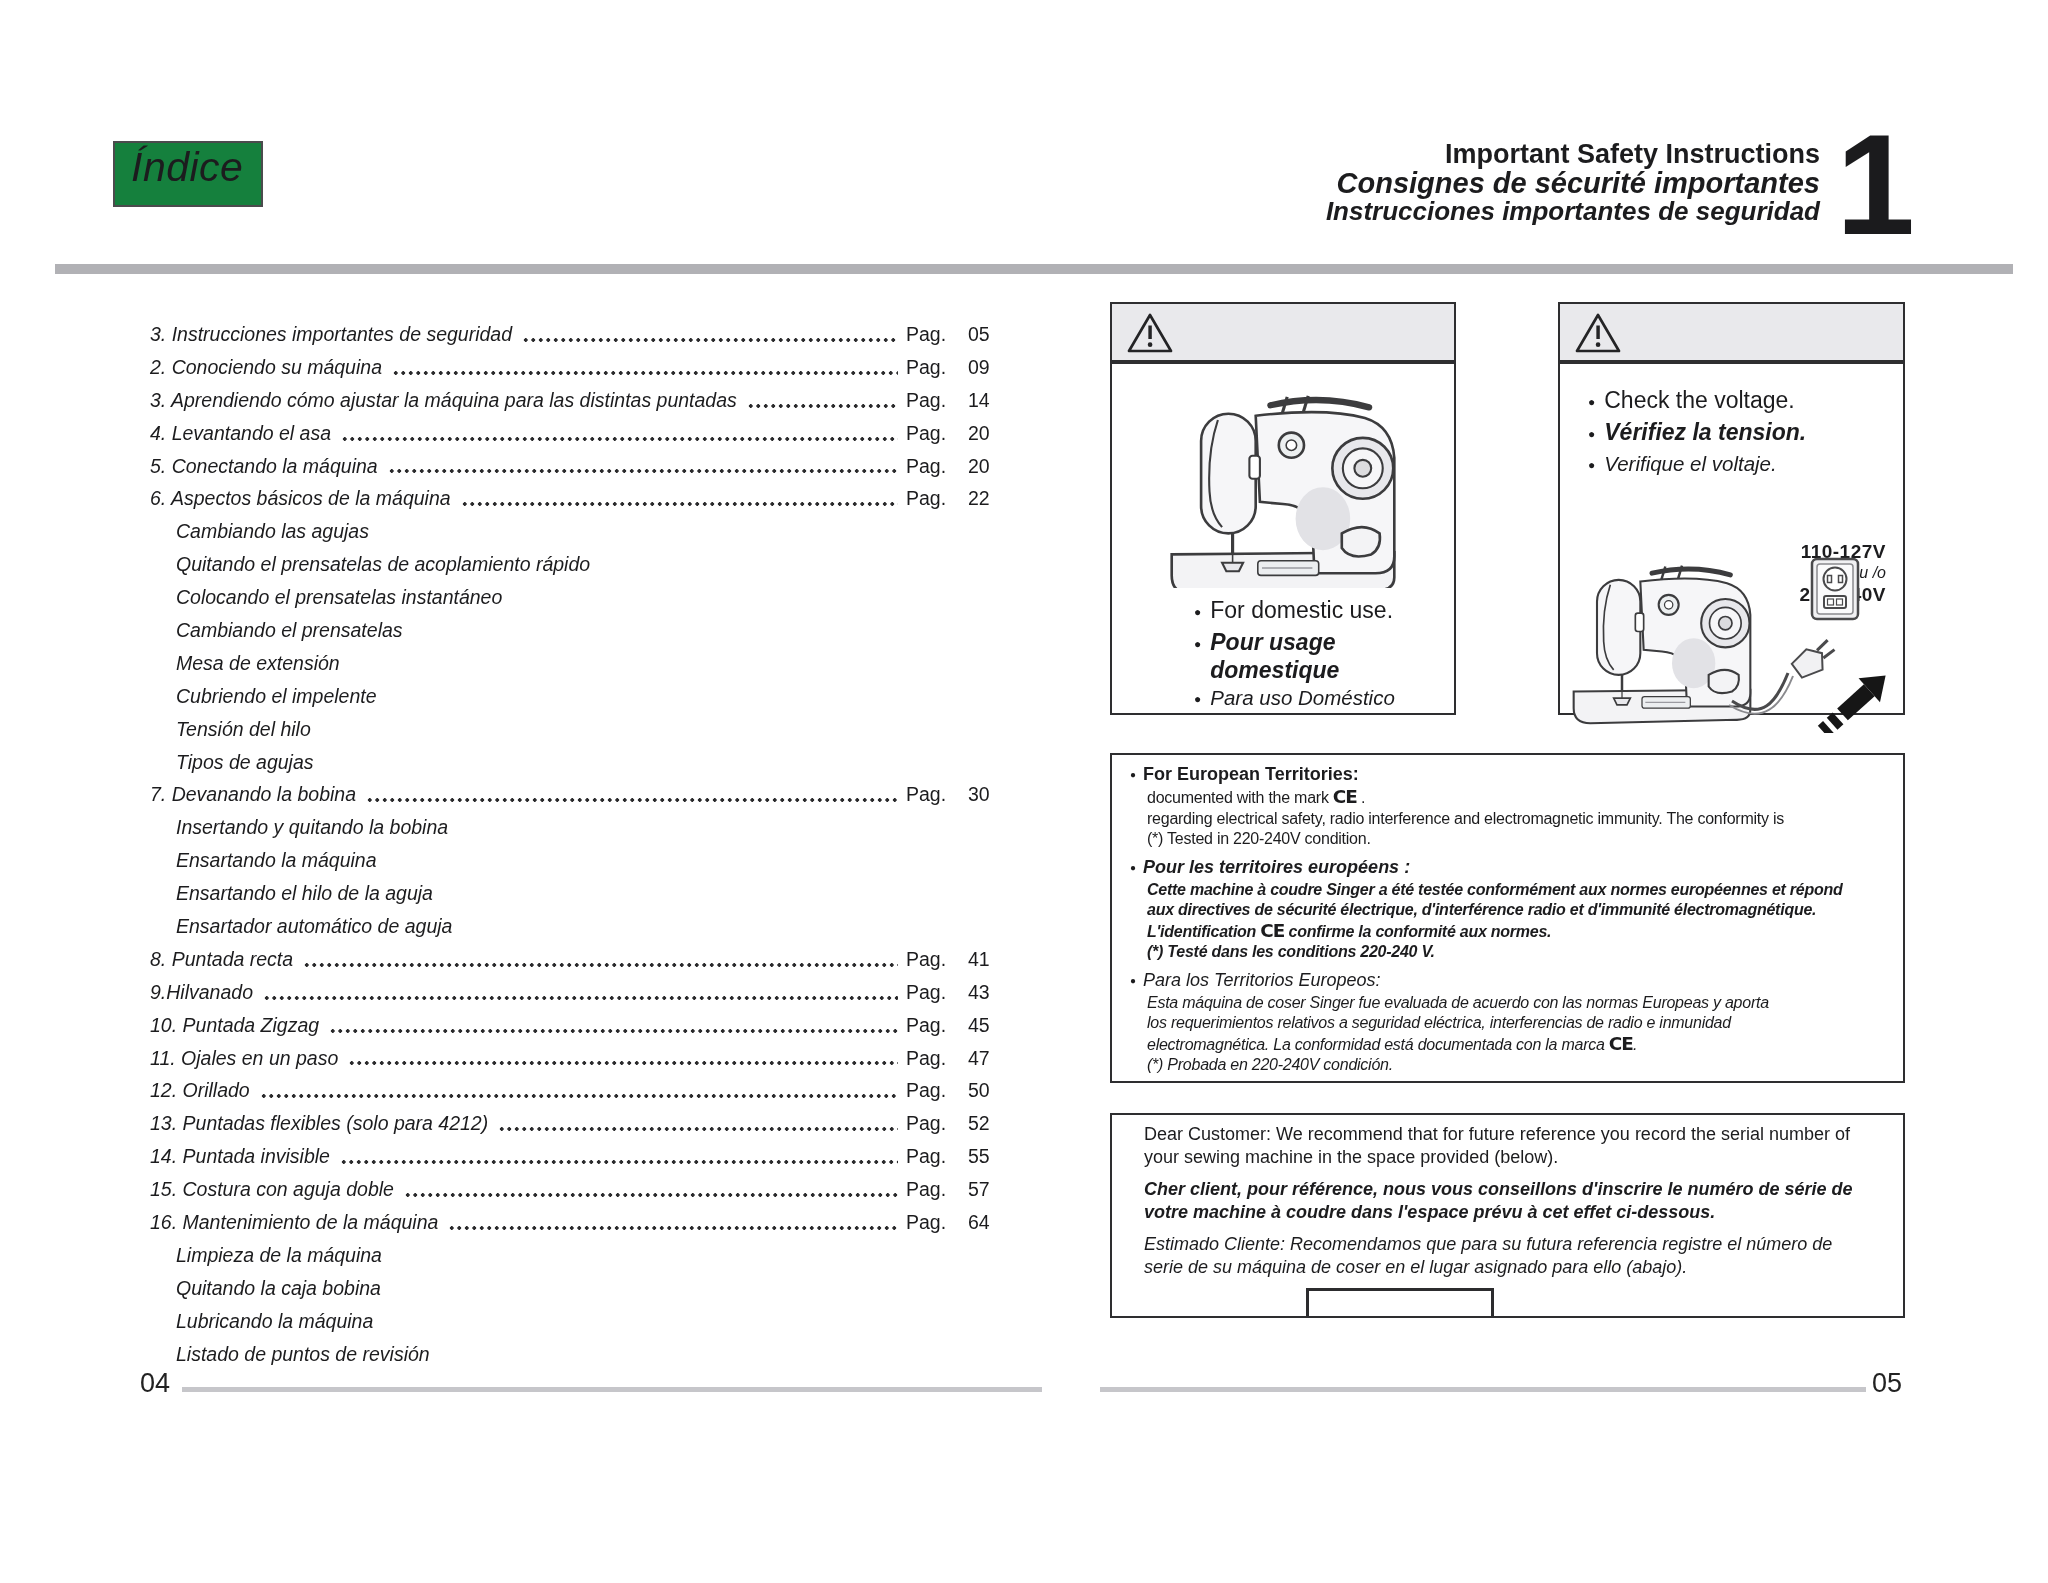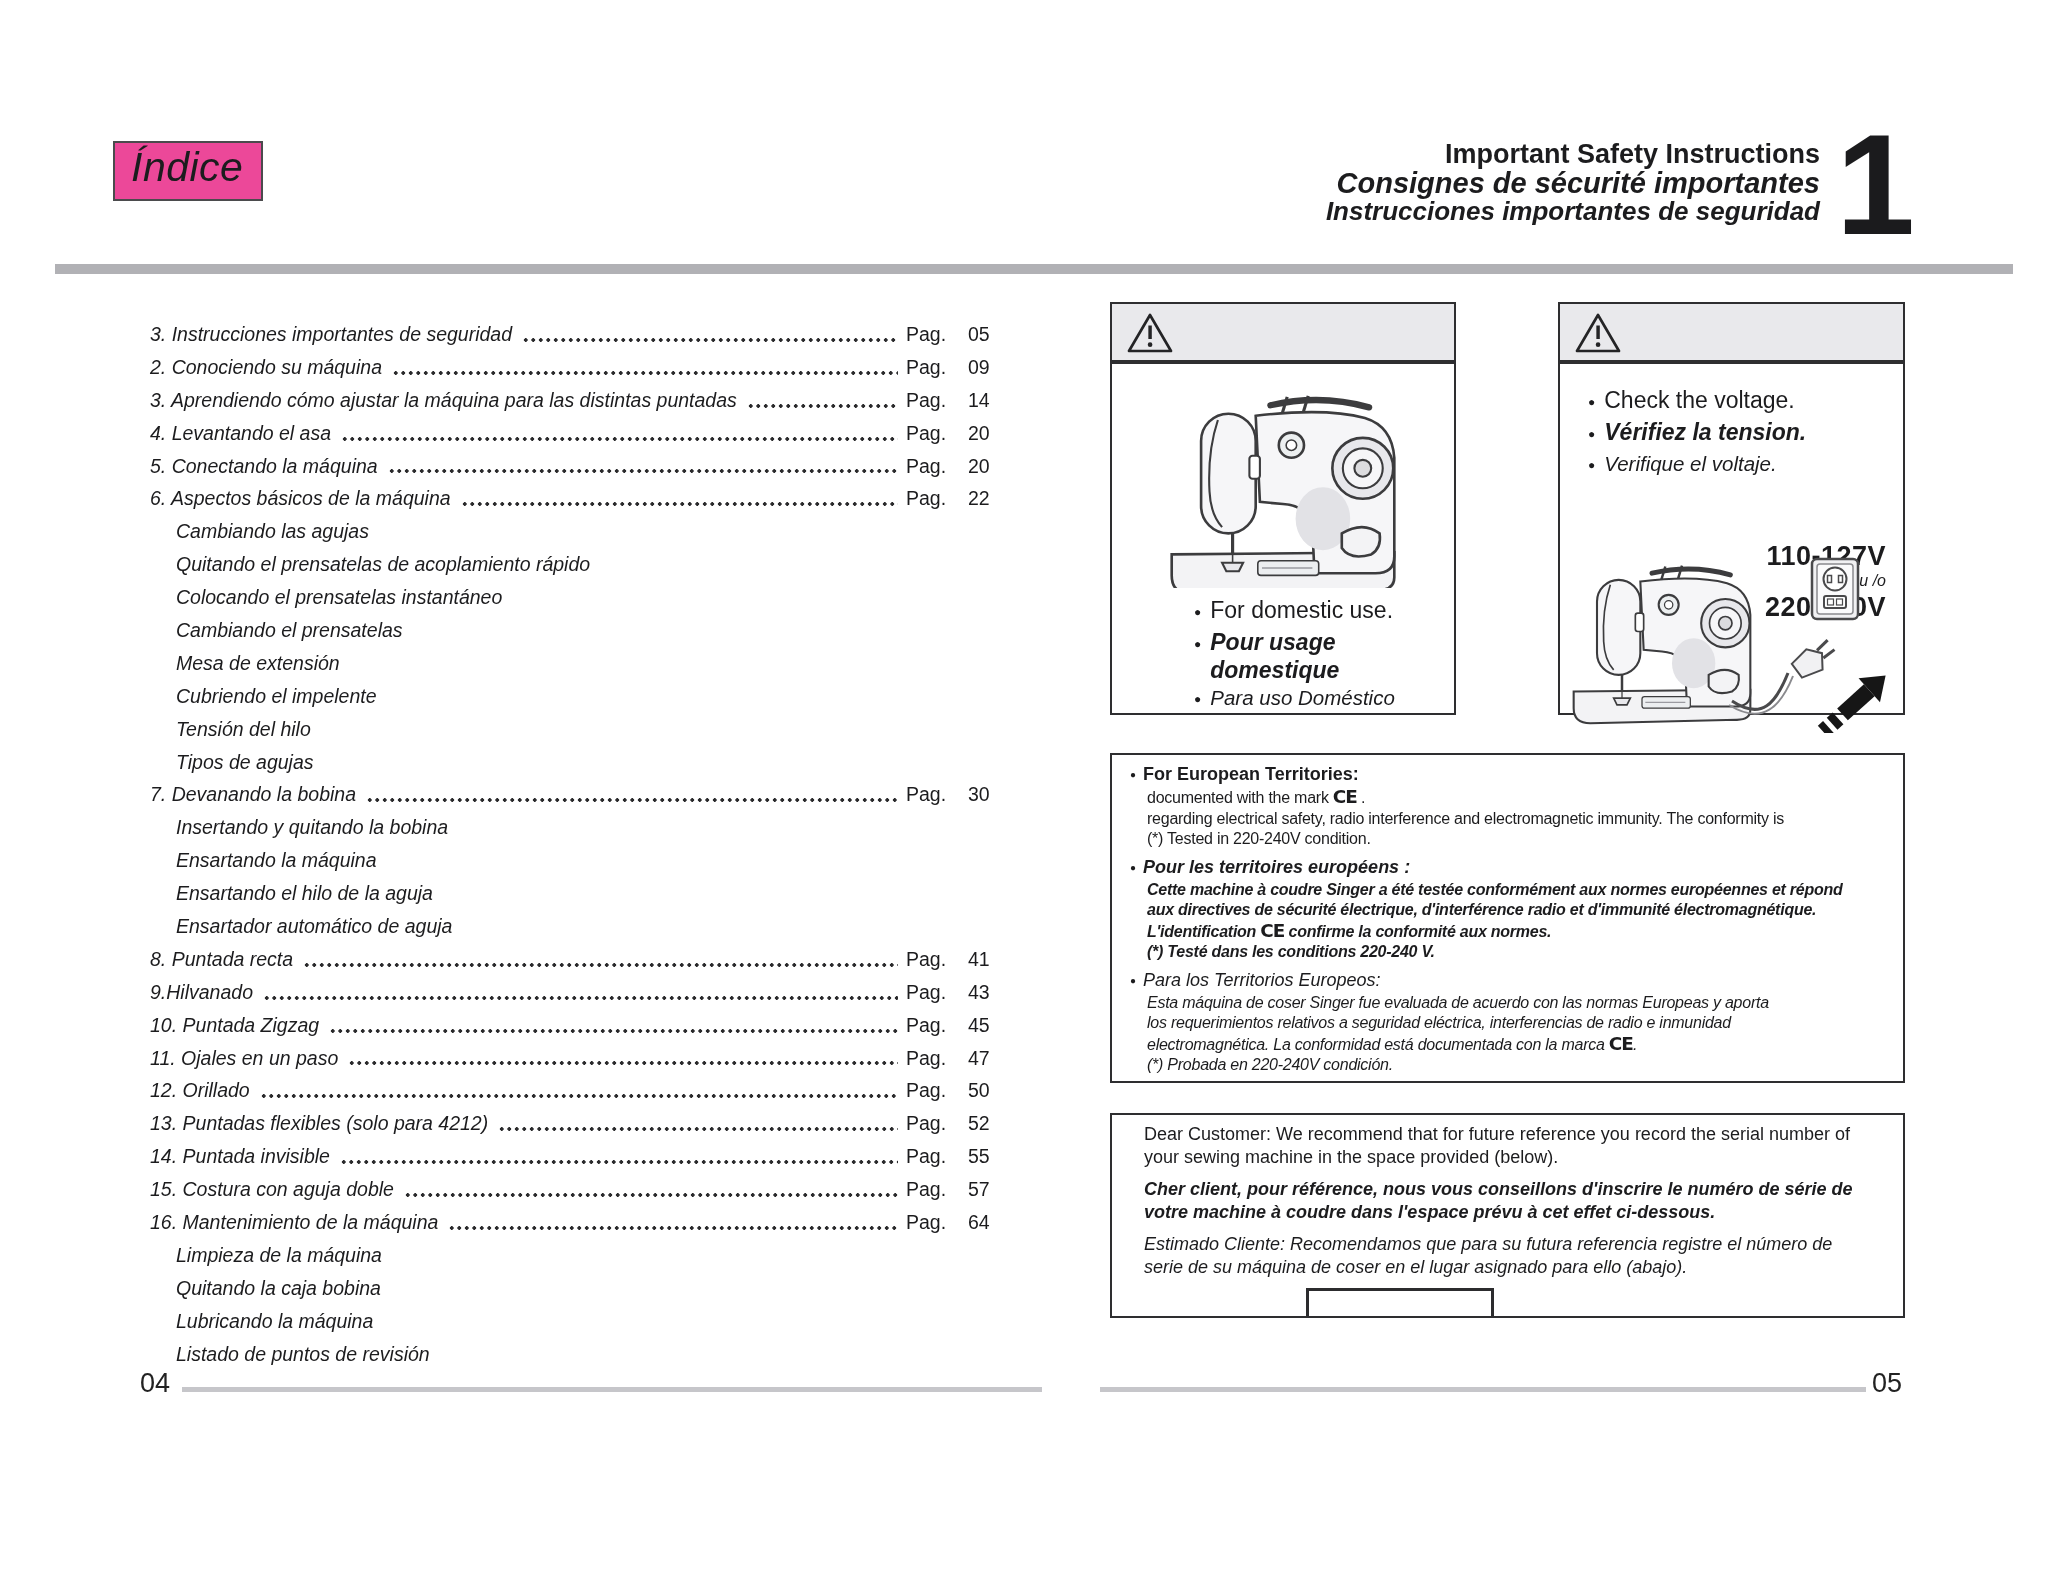--- a/index.html
+++ b/index.html
@@ -1,21 +1,21 @@
 <!DOCTYPE html>
 <html><head>
 <meta charset="utf-8">
 <style>
   html,body{margin:0;padding:0;background:#ffffff;}
   .page{position:relative;width:2048px;height:1583px;background:#fff;overflow:hidden;
         font-family:"Liberation Sans",sans-serif;color:#1c1c1e;}
 
   
   .indice-box{position:absolute;left:113px;top:141px;border:2px solid #4b4b4d;
-              padding:1px 18px 8px 16px;background:#ec4899;}
+              padding:1px 18px 14px 16px;background:#15803d;}
   .indice-box span{font-style:italic;font-size:41px;letter-spacing:.5px;color:#1c1c1e;}
   .header-titles{position:absolute;top:140px;right:228px;text-align:right;line-height:1.04;}
   .ht-en{font-size:27px;font-weight:700;}
   .ht-fr{font-size:29px;font-weight:700;font-style:italic;}
   .ht-es{font-size:26px;font-weight:700;font-style:italic;}
   .chapter-num{position:absolute;left:1836px;top:118px;font-size:142px;font-weight:700;
                line-height:.95;color:#1b1b1d;}
   .header-rule{position:absolute;left:55px;top:264px;width:1958px;height:10px;background:#b1b1b5;}
 
   
@@ -50,21 +50,21 @@
   .bullets1{margin:8px 0 0 82px;}
   .bullets2{margin:22px 0 0 28px;}
   .brow{display:flex;align-items:baseline;gap:9px;line-height:28px;}
   .bdot{font-size:12px;flex:0 0 auto;transform:translateY(-2px);}
   .bdot.small{font-size:10px;}
   .b-en .btxt{font-size:23px;}
   .b-fr .btxt{font-size:23px;font-weight:700;font-style:italic;}
   .b-es .btxt{font-size:20.5px;font-style:italic;}
 
   .voltage{position:absolute;right:17px;top:156px;text-align:right;line-height:1.05;}
-  .v1,.v2{font-size:27px;font-weight:700;letter-spacing:.5px;}
+  .v1,.v2{font-size:19px;font-weight:700;letter-spacing:.5px;}
   .orl{font-size:16px;margin:3px 0;font-style:italic;}
 
   .power-svg{position:absolute;left:2px;bottom:2px;}
 
   
   .eurobox{position:absolute;left:1110px;top:753px;width:795px;height:330px;border:2px solid #2e2e30;
            box-sizing:border-box;padding:9px 18px;overflow:hidden;}
   .euro-sec{margin-bottom:7px;}
   .euro-headrow{display:flex;align-items:baseline;gap:7px;line-height:20.4px;}
   .euro-head{font-size:18px;}

